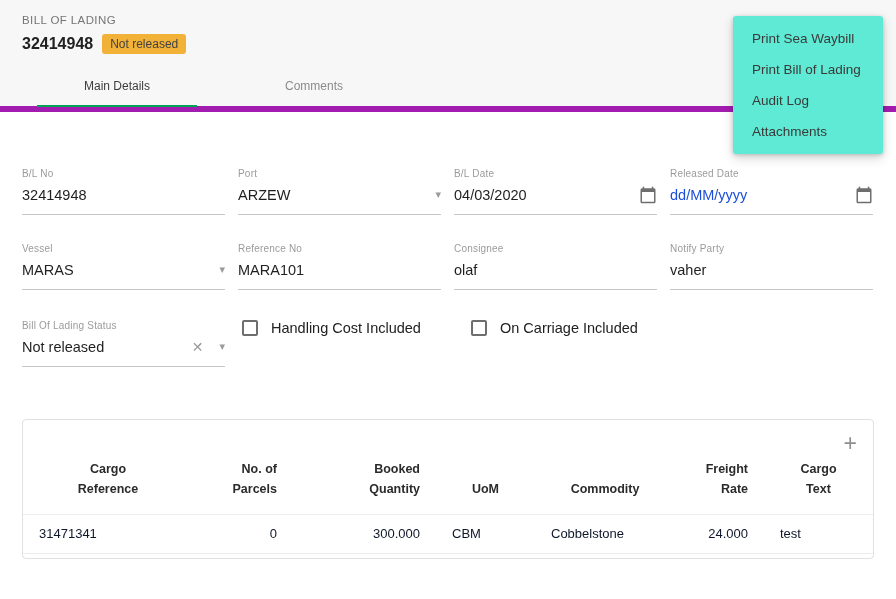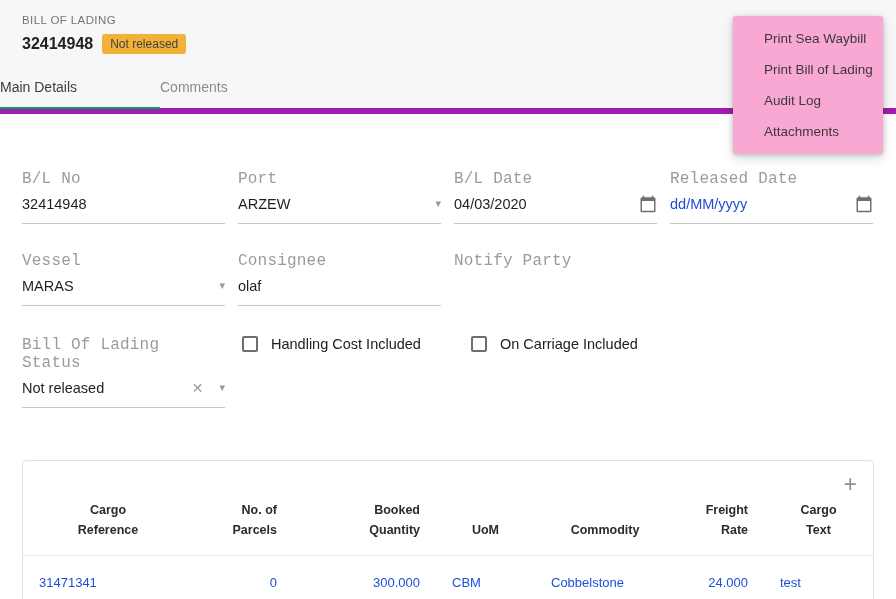--- a/index.html
+++ b/index.html
@@ -22,37 +22,37 @@
   .header { padding:2px 24px 0 22px; }
   .title { font-size:11.5px; color:#757575; letter-spacing:.4px; }
   .number-row { margin-top:8px; display:flex; align-items:center; gap:9px; }
   .number { font-size:16px; font-weight:bold; color:#212121; }
   .badge {
     background:var(--badge-bg); color:var(--badge-text);
     font-size:12px; padding:3px 8px; border-radius:3px;
   }
   .tabs { display:flex; margin-top:13px; }
   .tab {
-    width:160px; padding:12px 0 13px;
-    font-size:14px; color:#8b8b8b; cursor:pointer; position:relative;
+    width:160px; text-align:center; padding:12px 0 13px;
+    font-size:12px; color:#8b8b8b; cursor:pointer; position:relative;margin-left:37px;
   }
   .tab.active { color:#3d3d3d; }
   .tab.active::after {
     content:""; position:absolute; left:0; right:0; bottom:-1px;
     height:2px; background:var(--accent-green);
   }
 
   
   .form { padding:0 22px; background:#fff; }
   .frow { display:flex; gap:13px; }
   .frow1 { margin-top:56px; }
   .frow2 { margin-top:28px; }
   .frow3 { margin-top:30px; align-items:flex-start; }
   .field { width:203px; }
-  .flabel { font-size:16px; color:#9b9b9b; letter-spacing:.2px;font-family:Liberation Mono, monospace; }
+  .flabel { font-size:10px; color:#9b9b9b; letter-spacing:.2px; }
   .control {
     display:flex; align-items:center;
     border-bottom:1px solid #c6c6c6;
     padding:6px 0 10px; min-height:36px;
     font-size:14.5px; color:#1f1f1f;
   }
   .control .value { flex:1; white-space:nowrap; overflow:hidden; }
   .value.placeholder { color:#1d4ed8; }
   .arrow { font-size:11px; color:#9a9a9a; margin-left:6px; cursor:pointer; }
   .clear { font-size:14px; color:#9a9a9a; margin:0 10px 0 6px; cursor:pointer; }
@@ -80,28 +80,28 @@
   }
   th.num, td.num { text-align:right; }
   th span { display:inline-block; }
   th:nth-child(1) span { max-width:72px; }
   th:nth-child(2) span { max-width:50px; }
   th:nth-child(3) span { max-width:64px; }
   th:nth-child(6) span { max-width:52px; }
   th:nth-child(7) span { max-width:44px; }
   tr.data td {
     border-top:1px solid #ececec; border-bottom:1px solid #ececec;
-    padding:19px 16px 12px; font-size:13px; color:#1d4ed8;
+    padding:11px 16px 12px; font-size:13px; color:#0f172a;
   }
   .card-foot { height:4px; }
 
   
   .menu {
     position:absolute; top:16px; right:13px; width:150px;
-    background:#f9a8d4; border-radius:3px; padding:7px 16px; z-index:10;
+    background:#5eead4; border-radius:3px; padding:7px 4px; z-index:10;
     box-shadow:0 1px 4px rgba(0,0,0,.18), 0 4px 12px rgba(0,0,0,.16);
   }
   .menu-item {
     padding:8px 15px; font-size:13.5px; color:#3a3a3a;
     white-space:nowrap; cursor:pointer;
   }
 </style>
 </head>
 <body>
 
@@ -163,27 +163,36 @@
 
     <div class="frow frow2">
       <div class="field">
         <div class="flabel">Vessel</div>
         <div class="control">
           <span class="value">MARAS</span>
           <span class="arrow">▾</span>
         </div>
       </div>
       <div class="field">
+        <div class="flabel">Reference No</div>
+        <div class="control">
+          <span class="value">MARA101</span>
+        </div>
+      </div>
+      <div class="field">
         <div class="flabel">Consignee</div>
         <div class="control">
           <span class="value">olaf</span>
         </div>
       </div>
       <div class="field">
         <div class="flabel">Notify Party</div>
+        <div class="control">
+          <span class="value">vaher</span>
+        </div>
       </div>
     </div>
 
     <div class="frow frow3">
       <div class="field">
         <div class="flabel">Bill Of Lading Status</div>
         <div class="control">
           <span class="value">Not released</span>
           <span class="clear">✕</span>
           <span class="arrow">▾</span>

